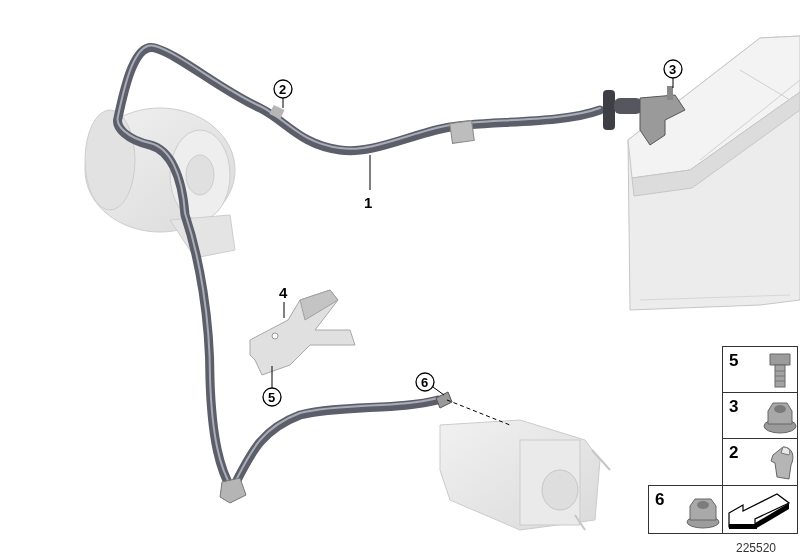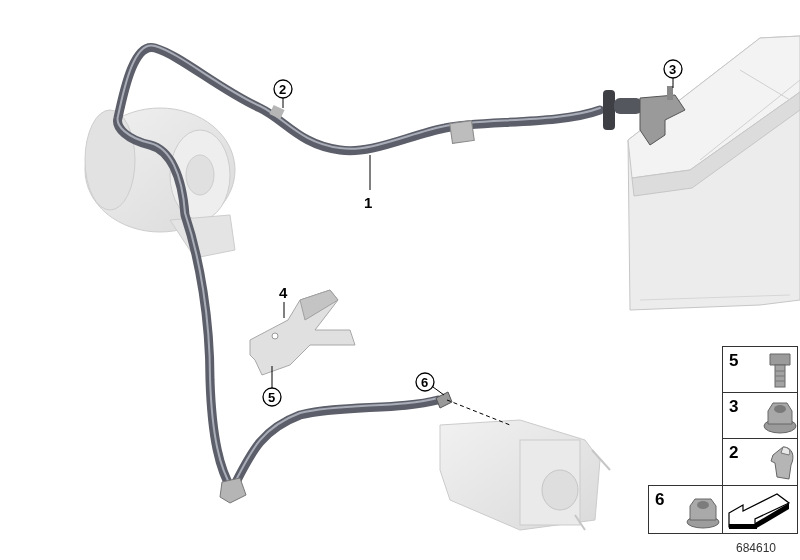--- a/index.html
+++ b/index.html
@@ -145,14 +145,14 @@
   </div>
   <div class="cell" style="left:722px;top:485px;width:76px;height:49px;">
     <svg style="position:absolute;left:4px;top:5px" width="66" height="40">
       <polygon points="2,22 16,14 16,20 50,3 62,12 28,28 28,36 2,36" fill="#fff" stroke="#000" stroke-width="1.2"></polygon>
       <polygon points="28,32 62,12 62,18 28,38" fill="#000"></polygon>
       <rect x="2" y="33" width="28" height="5" fill="#000"></rect>
     </svg>
   </div>
 </div>
 
-<div class="diagram-id">684610</div>
+<div class="diagram-id">225520</div>
 </div>
 
 </body></html>

